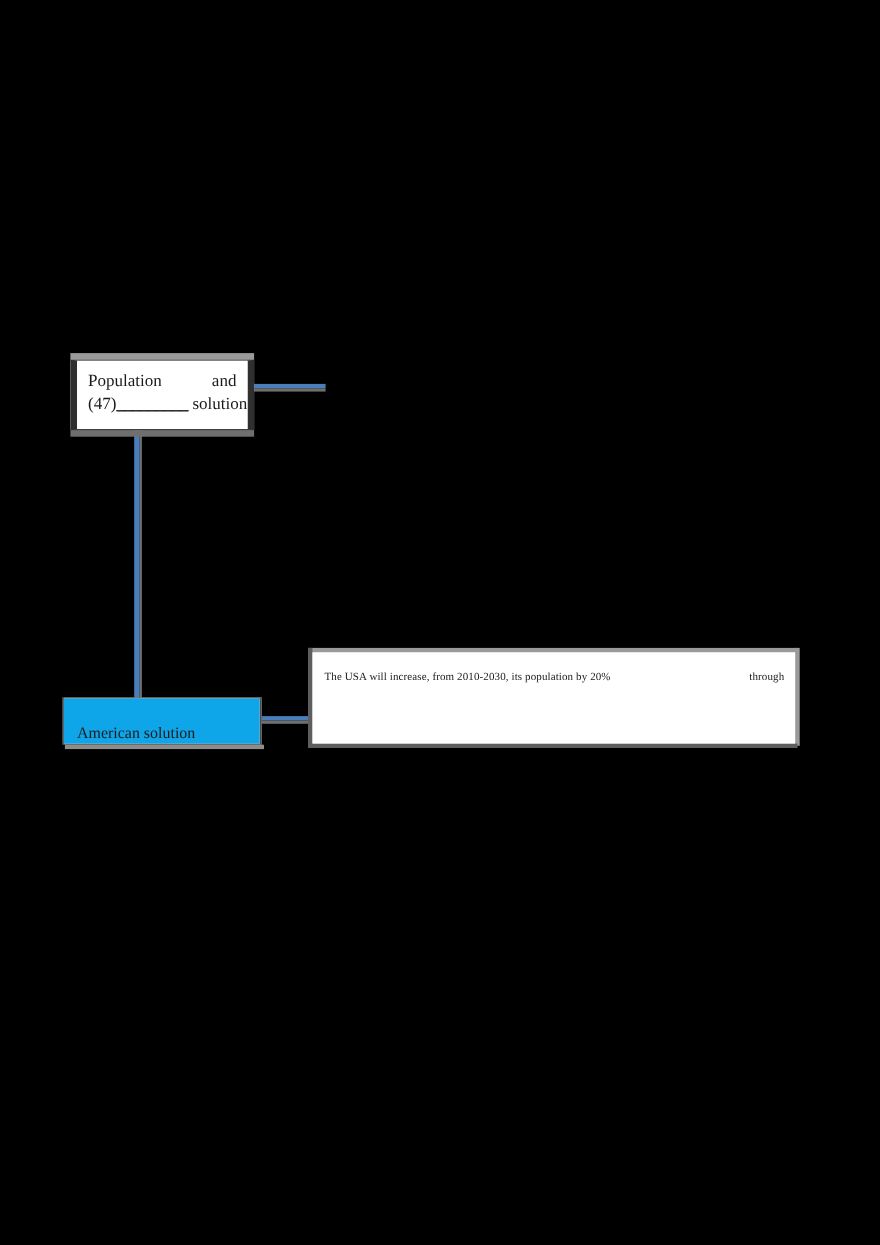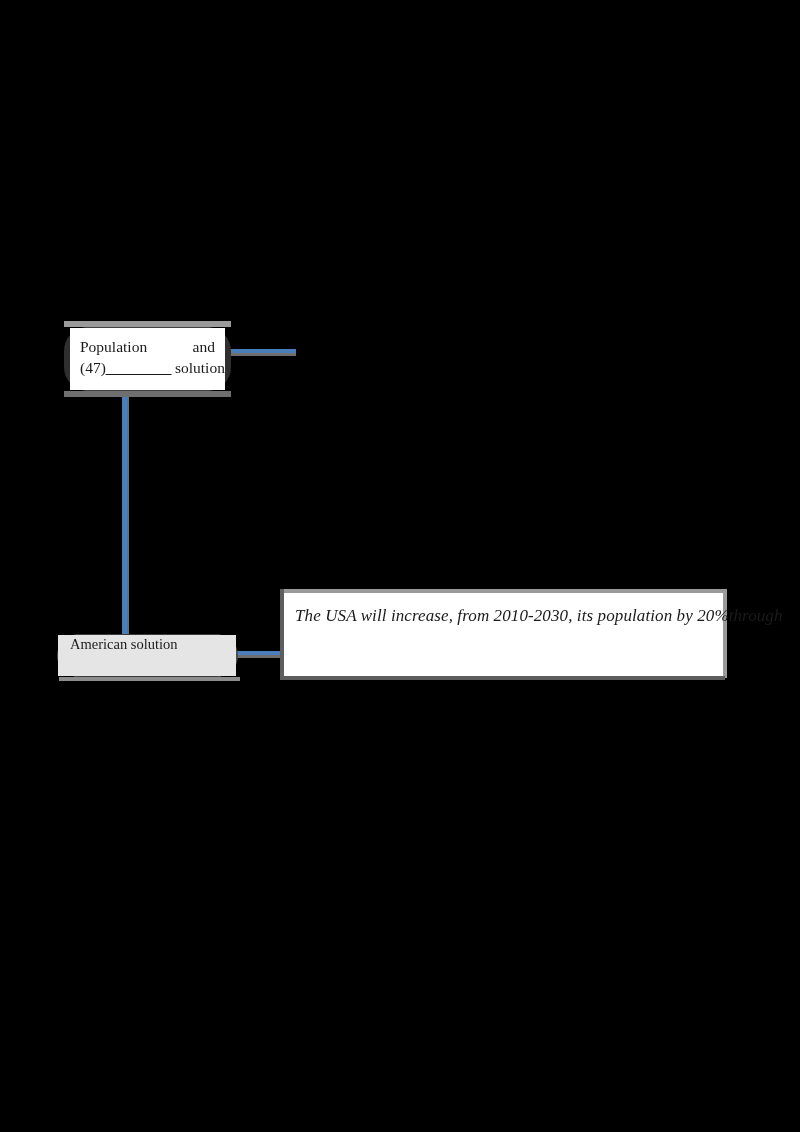--- a/index.html
+++ b/index.html
@@ -73,21 +73,20 @@
     top: 651px;
     width: 49px;
   }
 
   
   .box {
     position: absolute;
     background: #FFFFFF;
     box-sizing: border-box;
     color: #1a1a1a;
-    border-radius: 24px;
   }
 
   
   #box-population {
     left: 64px;
     top: 327px;
     width: 167px;
     height: 64px;
     border-left: 6px solid #2F2F2F;
     border-right: 6px solid #2F2F2F;
@@ -144,23 +143,23 @@
     position: absolute;
     left: 1px;
     bottom: -5px;
     width: 181px;
     height: 4px;
     background: #8C8C8C;
   }
   #box-american .inner {
     position: absolute;
     left: 0; top: 0; right: 0; bottom: 0;
-    background: #e5e5e5;
+    background: #0ea5e9;
     display: flex;
-    align-items: flex-start;
+    align-items: flex-end;
     padding-left: 12px;
     box-sizing: border-box;
   }
   #box-american .label {
     font-size: 14.5px;
     line-height: 18px;
   }
 
   
   #box-statement {
@@ -204,25 +203,24 @@
     background: #5E5E5E;
   }
   #box-statement .inner {
     position: absolute;
     left: 0; top: 0; right: 0; bottom: 0;
     background: #FFFFFF;
     padding: 9px 10px 0 11px;
     box-sizing: border-box;
   }
   #box-statement .stmt-line {
-    font-size: 17px;
+    font-size: 10px;
     line-height: 28px;
     white-space: nowrap;
     letter-spacing: 0.1px;
-    font-style: italic;
   }
   #box-statement .stmt-line-1 {
     display: flex;
     justify-content: space-between;
     width: 418px;
   }
   .blank {
     text-decoration: underline;
     letter-spacing: -0.5px;
   }

